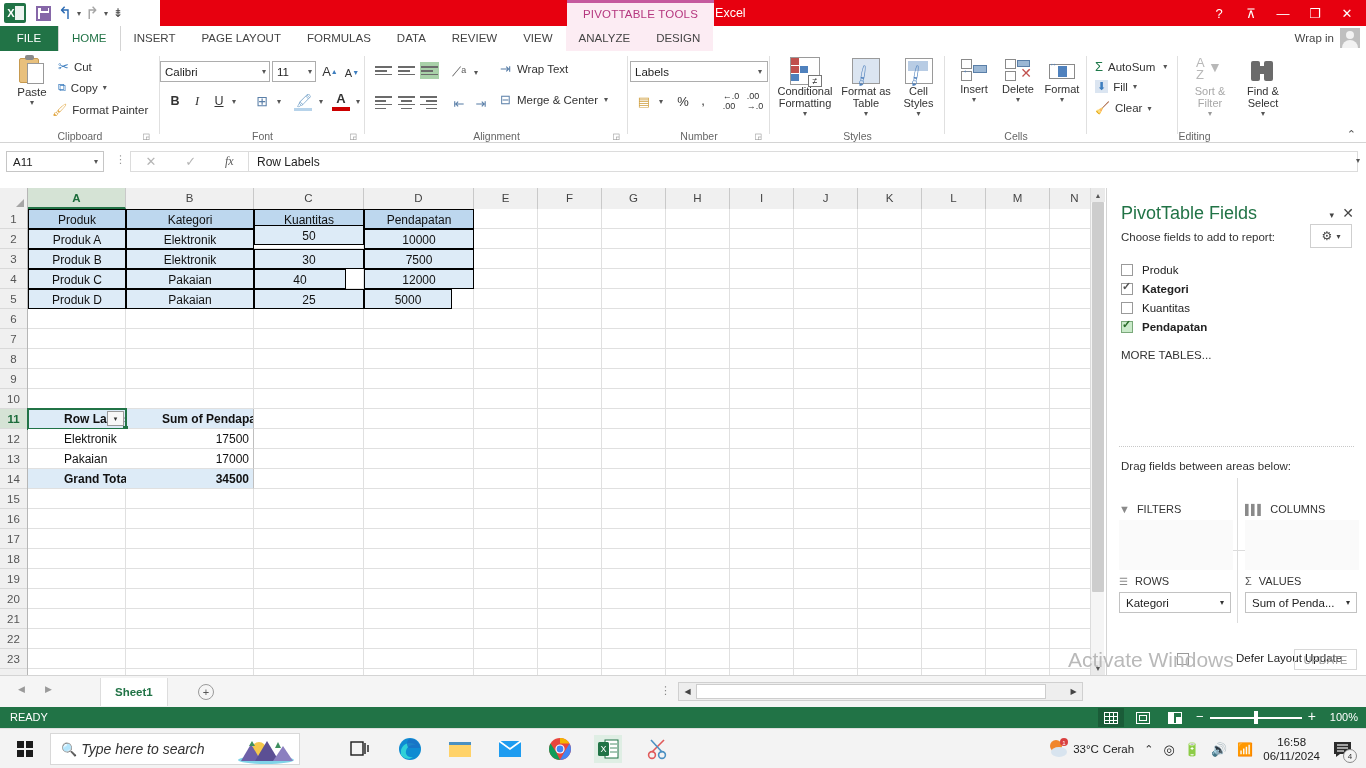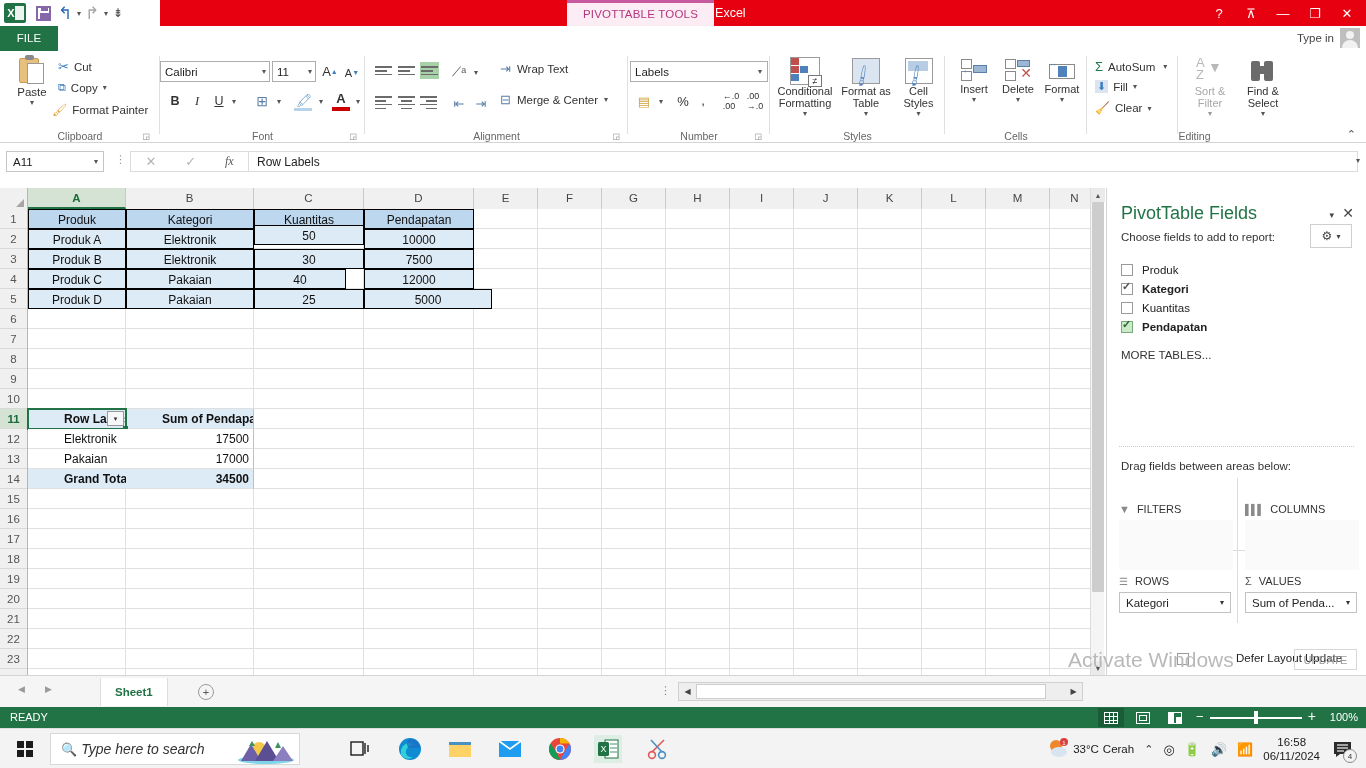--- a/index.html
+++ b/index.html
@@ -341,22 +341,33 @@
       <div class="win-btn">?</div>
       <div class="win-btn">⊼</div>
       <div class="win-btn">—</div>
       <div class="win-btn">❐</div>
       <div class="win-btn">✕</div>
     </div>
   </div>
 
   <div class="tabbar">
     <div class="tab-file">FILE</div>
+    <div class="tabs">
+      <div class="tab active">HOME</div>
+      <div class="tab">INSERT</div>
+      <div class="tab">PAGE LAYOUT</div>
+      <div class="tab">FORMULAS</div>
+      <div class="tab">DATA</div>
+      <div class="tab">REVIEW</div>
+      <div class="tab">VIEW</div>
+      <div class="tab pink">ANALYZE</div>
+      <div class="tab pink">DESIGN</div>
+    </div>
     <div class="signin">
-      <span>Type in</span>
+      <span>Wrap in</span>
       <span class="avatar"></span>
     </div>
   </div>
 
   <div class="ribbon">
 
     <div class="group" style="left:0;width:160px">
       <div class="clip-paste">
         <div class="paste-icon">
           <div class="board"></div>
@@ -1012,21 +1023,21 @@
       <div class="cell src" style="left:336px;top:40px;width:110px">7500</div>
 
       <div class="cell src" style="left:0;top:60px;width:98px">Produk C</div>
       <div class="cell src" style="left:98px;top:60px;width:128px">Pakaian</div>
       <div class="cell src" style="left:226px;top:60px;width:92px">40</div>
       <div class="cell src" style="left:336px;top:60px;width:110px">12000</div>
 
       <div class="cell src" style="left:0;top:80px;width:98px">Produk D</div>
       <div class="cell src" style="left:98px;top:80px;width:128px">Pakaian</div>
       <div class="cell src" style="left:226px;top:80px;width:110px">25</div>
-      <div class="cell src" style="left:336px;top:80px;width:128px">5000</div>
+      <div class="cell src" style="left:336px;top:80px;width:88px">5000</div>
 
       <div class="cell pivot hdr" style="left:0;top:200px;width:98px;border-right:none">Row Labels</div>
       <div class="cell pivot hdr" style="left:98px;top:200px;width:128px;border-right:1px solid #bfbfbf">Sum of Pendapatan</div>
       <div class="pivot-filter" style="left:79px;top:202px">▾</div>
       <div class="selbox" style="left:-1px;top:199px;width:100px;height:22px"></div>
 
       <div class="cell pivot" style="left:0;top:220px;width:98px;border-right:none">Elektronik</div>
       <div class="cell pivot num" style="left:98px;top:220px;width:128px;border-right:1px solid #bfbfbf">17500</div>
       <div class="cell pivot" style="left:0;top:240px;width:98px;border-right:none">Pakaian</div>
       <div class="cell pivot num" style="left:98px;top:240px;width:128px;border-right:1px solid #bfbfbf">17000</div>

